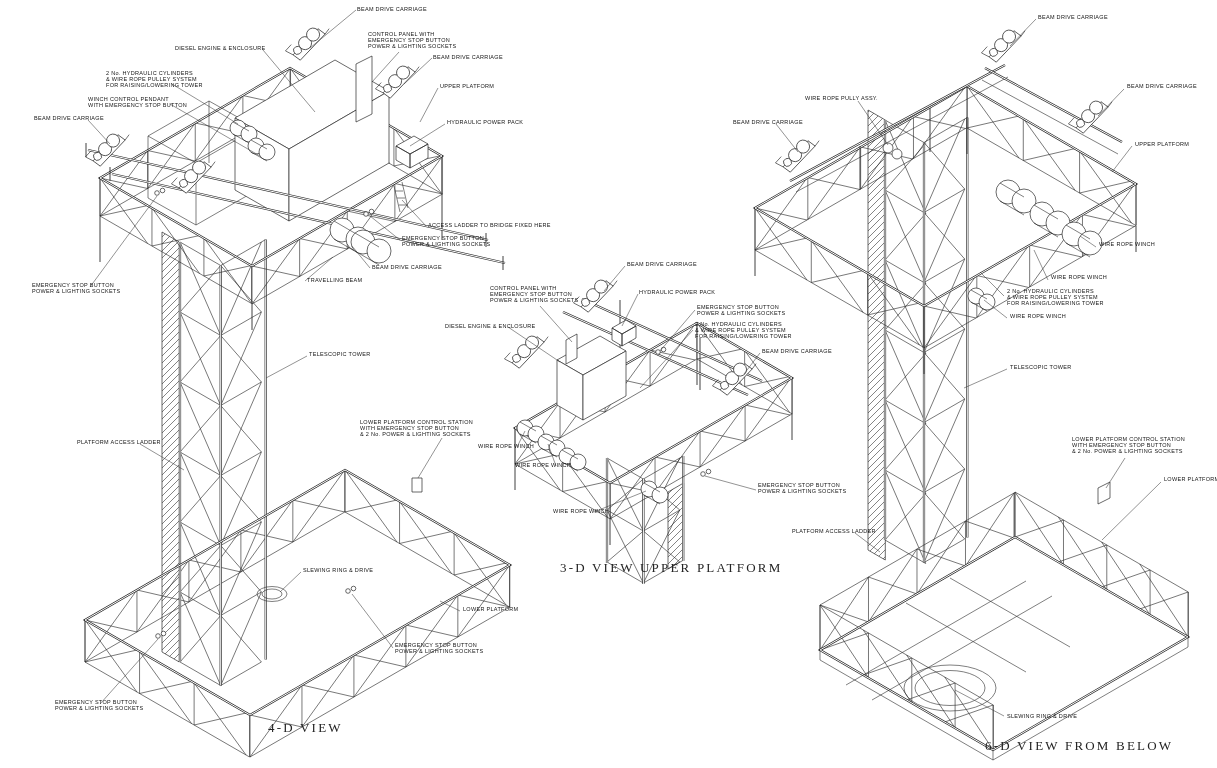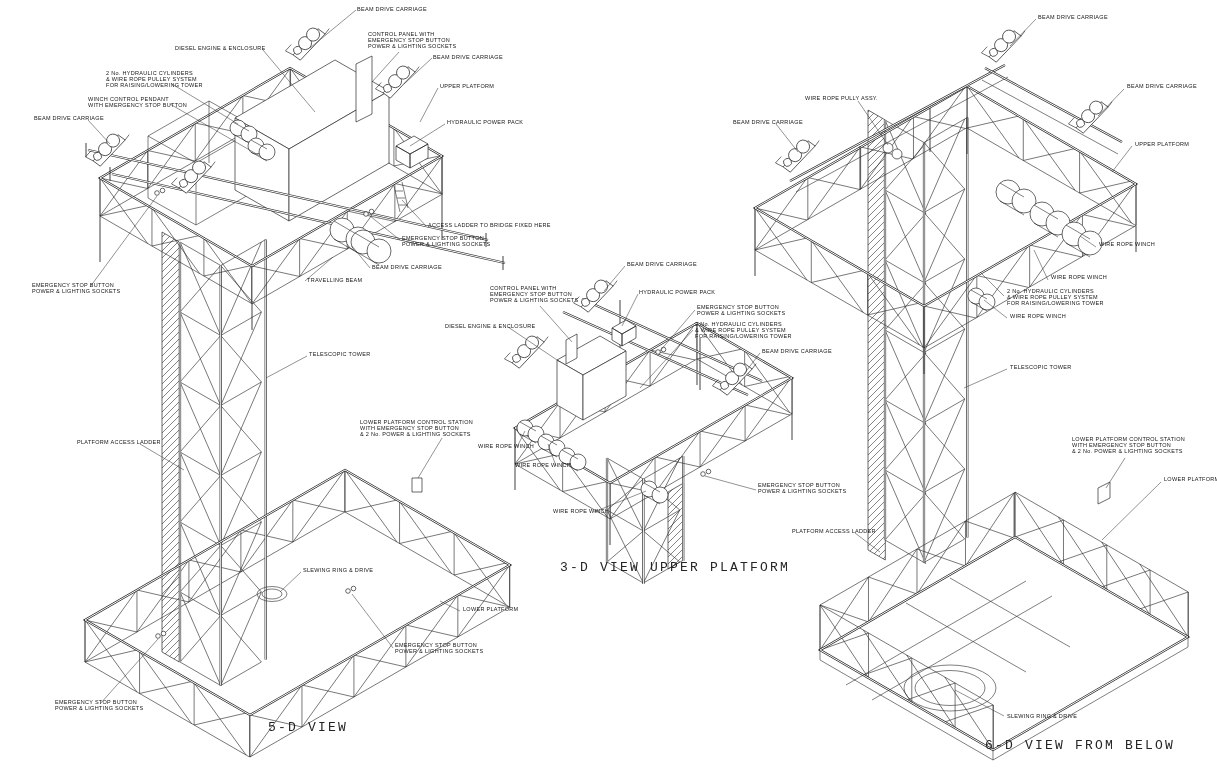--- a/index.html
+++ b/index.html
@@ -1,21 +1,21 @@
 <!DOCTYPE html>
 <html><head>
 <meta charset="utf-8">
 <style>
   html,body{margin:0;padding:0;}
   body{width:1217px;height:768px;position:relative;overflow:hidden;background:#ffffff;
        font-family:"Liberation Sans",sans-serif;}
   .co{position:absolute;font-size:5.5px;line-height:6.2px;letter-spacing:.3px;
       color:#151515;white-space:pre;font-family:"Liberation Sans",sans-serif;}
   .vt{position:absolute;font-size:13px;letter-spacing:2.2px;color:#242424;
-      font-family:Liberation Mono, monospace;}
+      font-family:Liberation Serif, serif;}
   svg{position:absolute;left:0;top:0;}
   .s{stroke:#2a2a2a;stroke-width:.6;fill:none;}
   .s1{stroke:#2a2a2a;stroke-width:.9;fill:none;}
   .o{stroke:#2a2a2a;stroke-width:2.2;fill:none;}
   .i{stroke:#ffffff;stroke-width:1;fill:none;}
   .wf{fill:#ffffff;stroke:#2a2a2a;stroke-width:.7;}
   .ld{stroke:#3a3a3a;stroke-width:.55;fill:none;}
 </style>
 </head>
 <body>
@@ -384,21 +384,21 @@
 <div class="co" style="left:77px;top:439px">PLATFORM ACCESS LADDER</div>
 <div class="co" style="left:360px;top:419px">LOWER PLATFORM CONTROL STATION
 WITH EMERGENCY STOP BUTTON
 &amp; 2 No. POWER &amp; LIGHTING SOCKETS</div>
 <div class="co" style="left:303px;top:567px">SLEWING RING &amp; DRIVE</div>
 <div class="co" style="left:463px;top:606px">LOWER PLATFORM</div>
 <div class="co" style="left:395px;top:642px">EMERGENCY STOP BUTTON
 POWER &amp; LIGHTING SOCKETS</div>
 <div class="co" style="left:55px;top:699px">EMERGENCY STOP BUTTON
 POWER &amp; LIGHTING SOCKETS</div>
-<div class="vt" style="left:268px;top:720px">5-D VIEW</div>
+<div class="vt" style="left:268px;top:720px">4-D VIEW</div>
 
 <div class="co" style="left:627px;top:261px">BEAM DRIVE CARRIAGE</div>
 <div class="co" style="left:639px;top:289px">HYDRAULIC POWER PACK</div>
 <div class="co" style="left:490px;top:285px">CONTROL PANEL WITH
 EMERGENCY STOP BUTTON
 POWER &amp; LIGHTING SOCKETS</div>
 <div class="co" style="left:697px;top:304px">EMERGENCY STOP BUTTON
 POWER &amp; LIGHTING SOCKETS</div>
 <div class="co" style="left:695px;top:321px">2 No. HYDRAULIC CYLINDERS
 &amp; WIRE ROPE PULLEY SYSTEM

